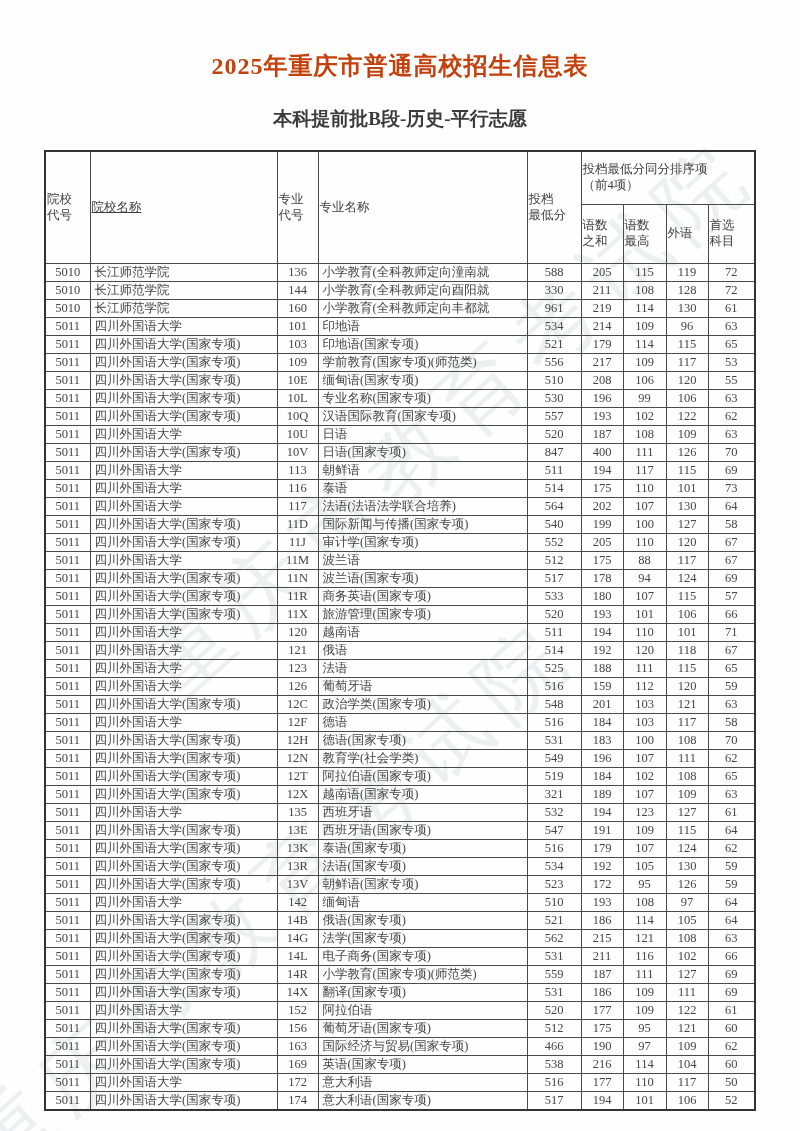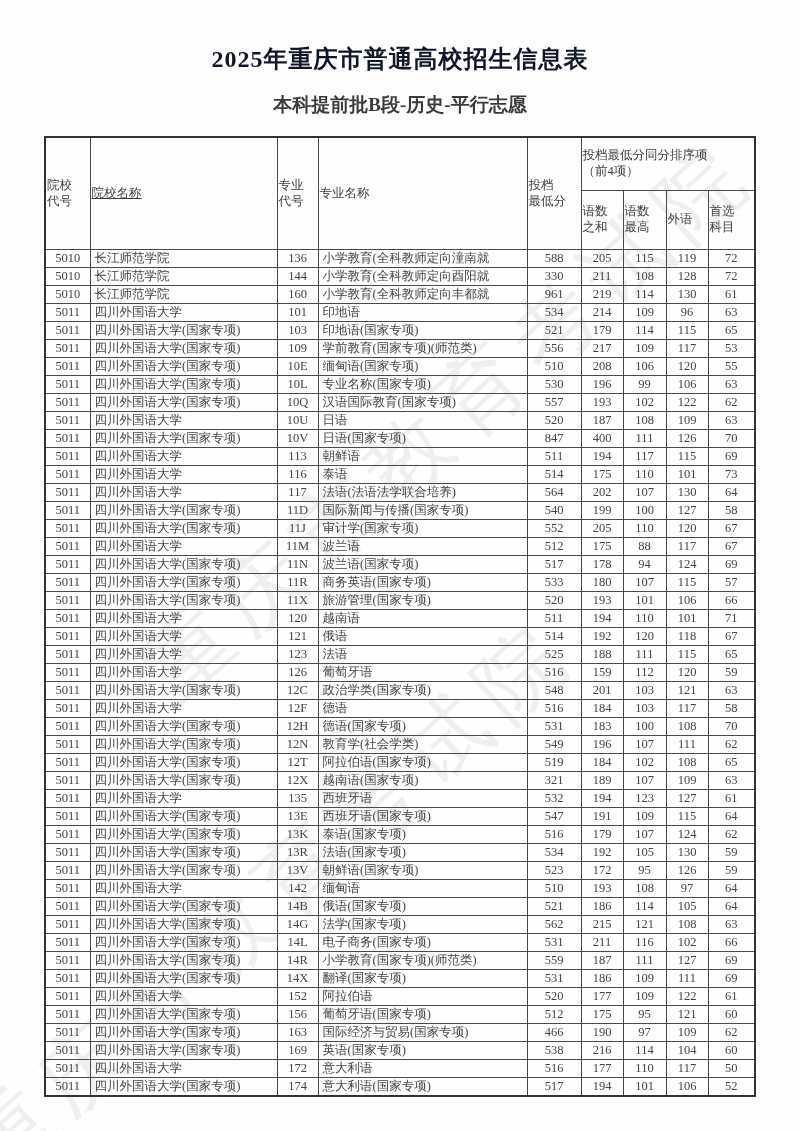--- a/index.html
+++ b/index.html
@@ -6,27 +6,27 @@
   .page{
     position:relative;
     width:800px;height:1131px;
     margin:0 auto;
     background:#fefefe;
     font-family:"Liberation Serif", serif;
     color:#474747;
     overflow:hidden;
   }
   .title{
-    margin:1px;
+    margin:8px;
     padding-top:42px;
     text-align:center;
     font-size:24px;
     font-weight:bold;
     letter-spacing:1px;
-    color:#0f172a;
+    color:#c2410c;
   }
   .subtitle{
     margin:0;
     padding-top:16px;
     text-align:center;
     font-size:19px;
     font-weight:600;
     color:#3b3b3b;
   }
   table.grid{

